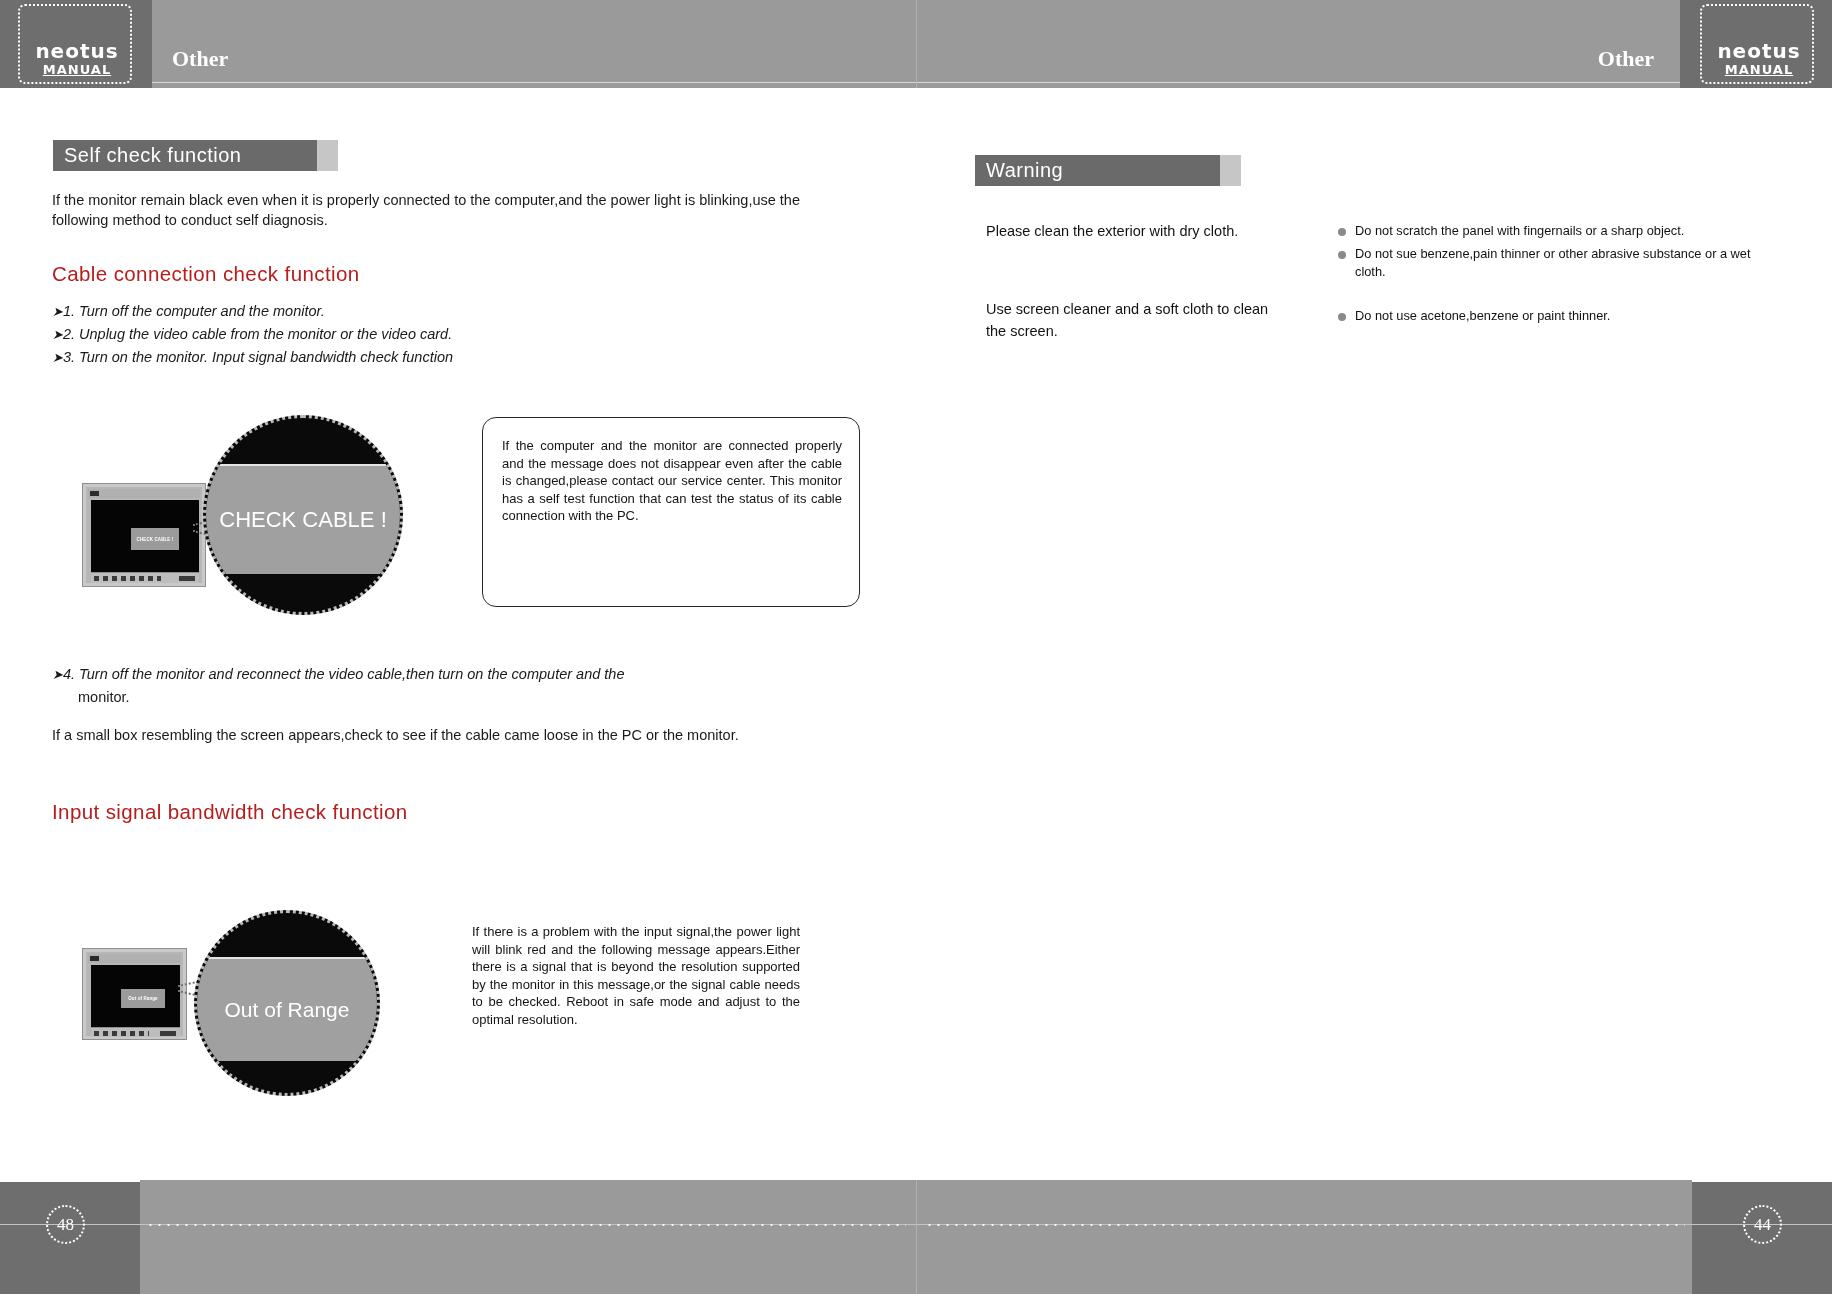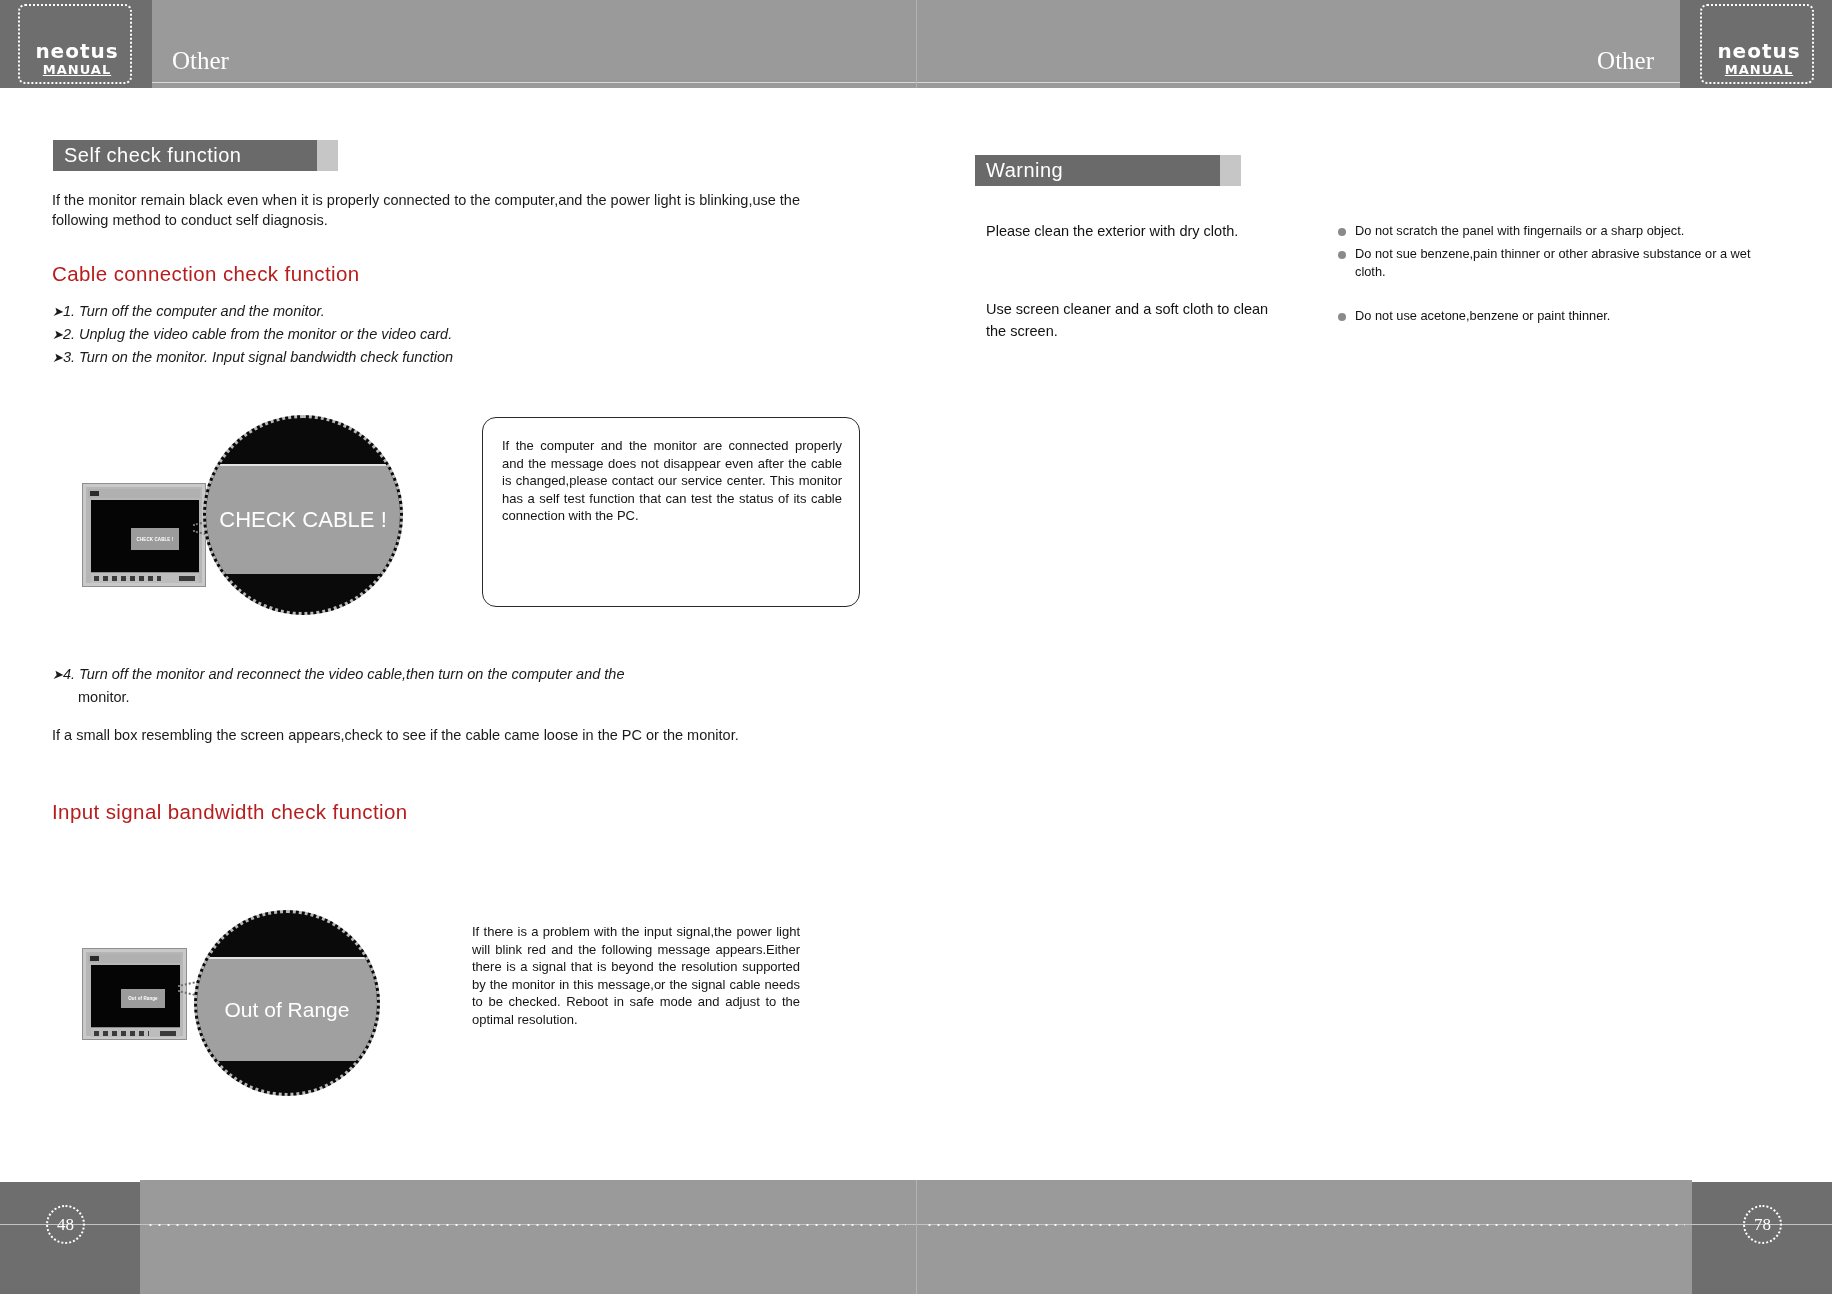--- a/index.html
+++ b/index.html
@@ -66,23 +66,24 @@
     font-weight: bold;
     font-size: 13px;
     letter-spacing: 1px;
     color: #ffffff;
     text-align: center;
     text-decoration: underline;
   }
   .hdr-title {
     position: absolute; top: 48px;
     font-family: "Liberation Serif", serif;
-    font-size: 25px;
+    font-size: 22px;
     color: #ffffff;
     line-height: 1;
+    font-weight: bold;
   }
   .hdr-title.left { left: 172px; }
   .hdr-title.right { right: 178px; }
 
   
   .section-bar {
     position: absolute;
     height: 31px;
     background: #6a6a6a;
     display: flex;
@@ -419,16 +420,16 @@
   </div>
 
   <div class="footer">
     <div class="footer-topedge"></div>
     <div class="footer-midpanel"></div>
     <div class="footer-line"></div>
     <div class="footer-dots" style="left:146px; width:760px;"></div>
     <div class="footer-dots" style="left:925px; width:760px;"></div>
     <div class="footer-mid-split"></div>
     <div class="pagenum left">48</div>
-    <div class="pagenum right">78</div>
+    <div class="pagenum right">44</div>
   </div>
 
 </div>
 
 </body></html>

